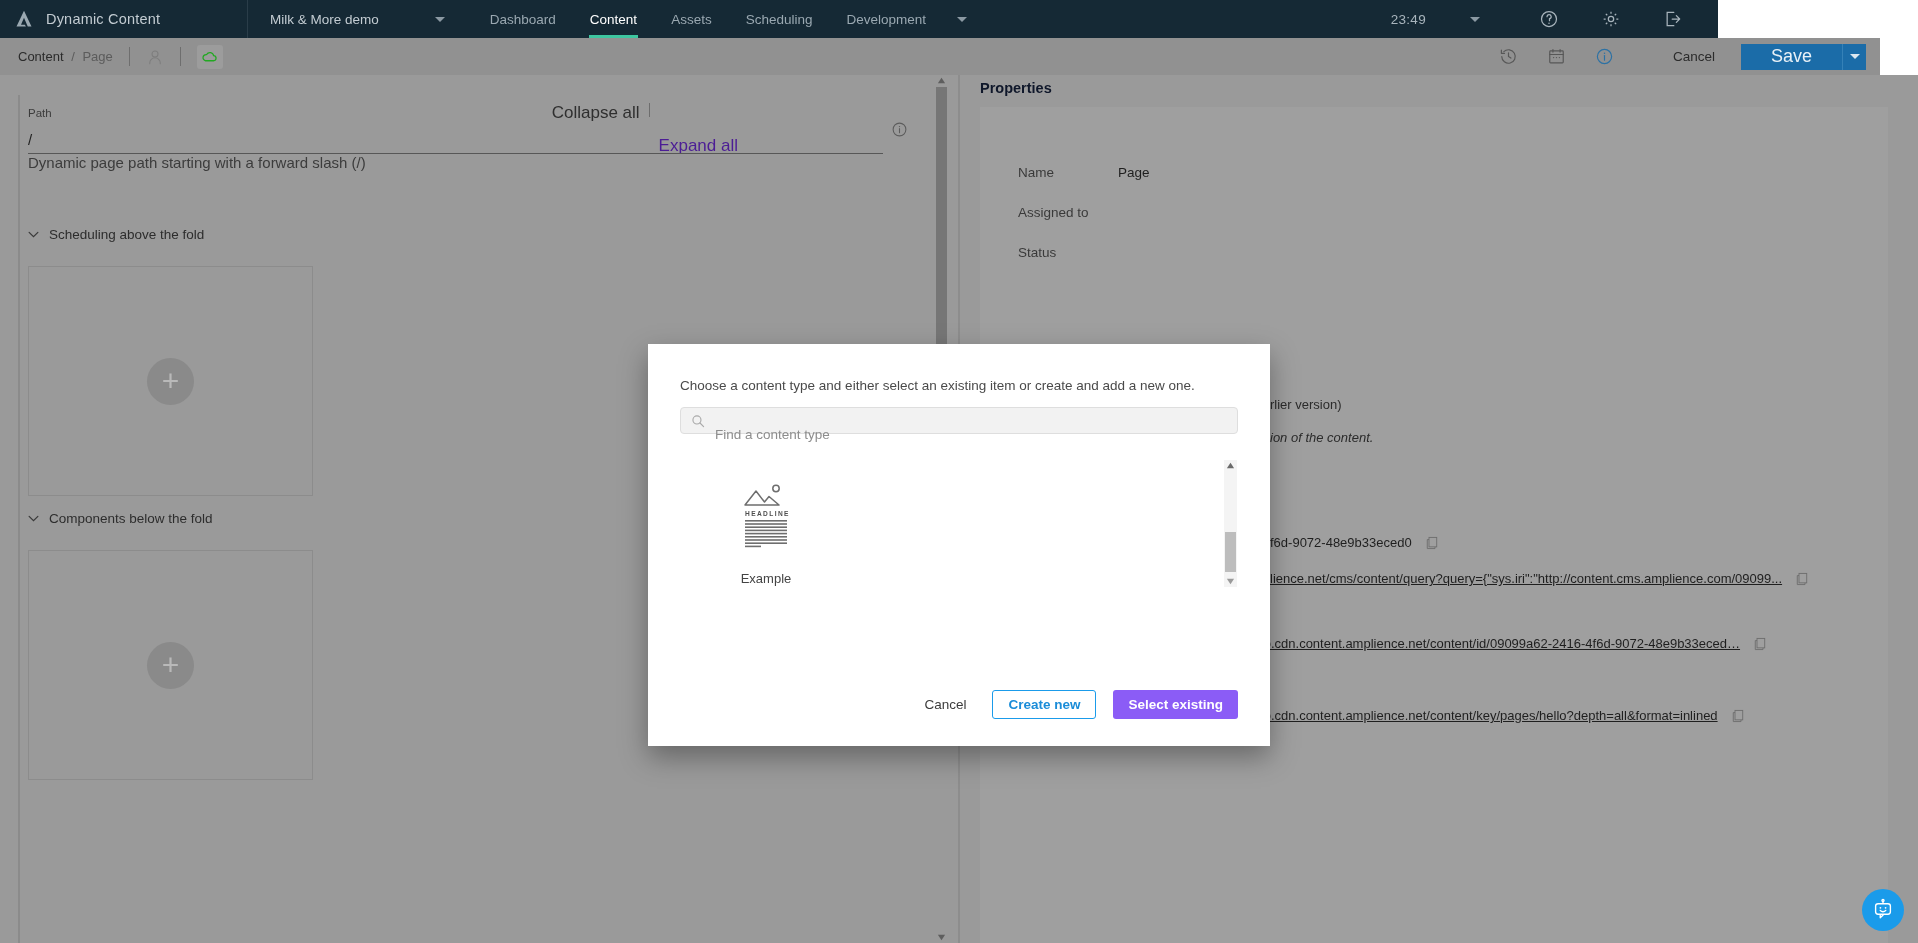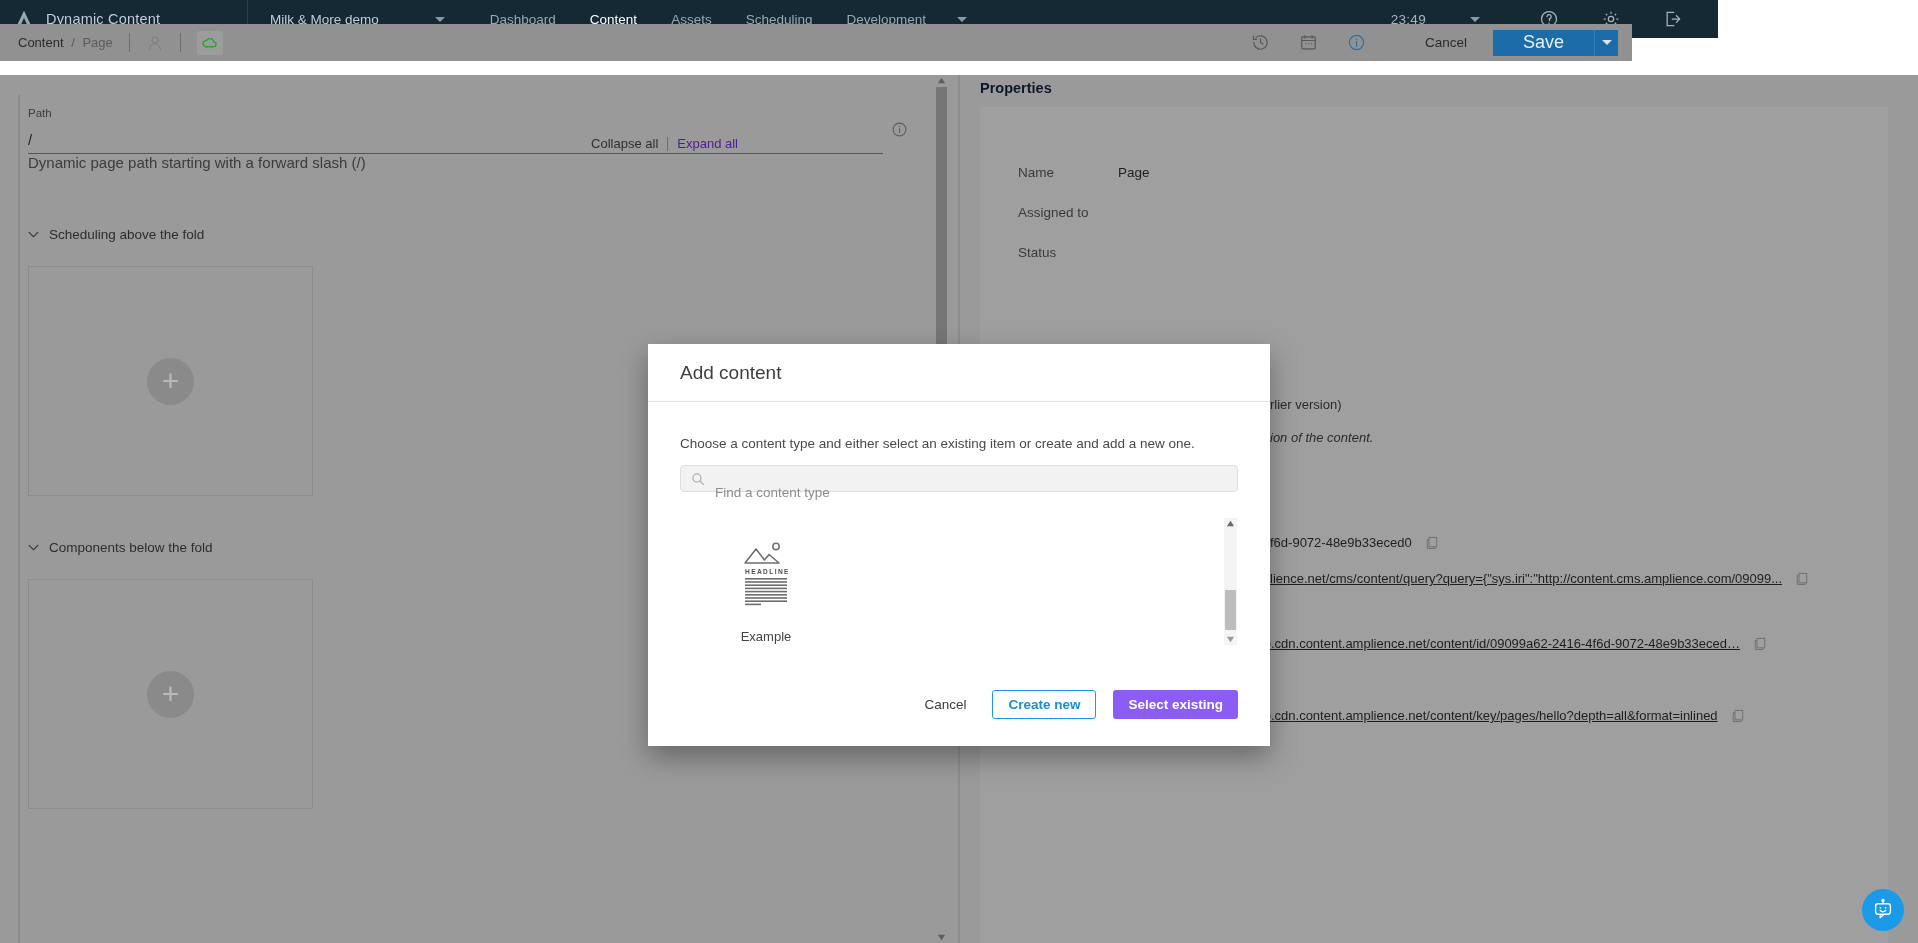--- a/index.html
+++ b/index.html
@@ -50,21 +50,21 @@
   }
   .clock { color: #a8b4bc; font-size: 13.5px; margin-right: 44px; letter-spacing: .3px; }
   .clock-caret { margin-right: 38px; cursor: pointer; }
   .tn-icon {
     width: 22px; height: 22px; margin: 0 20px; cursor: pointer;
     display: flex; align-items: center; justify-content: center;
   }
 
   
   .subbar {
-    position: absolute; top: 24px; left: 0; width: 1632px; height: 37px;
+    position: absolute; top: 38px; left: 0; width: 1880px; height: 37px;
     background: #919191; display: flex; align-items: center; padding-left: 18px;
   }
   .crumb { font-size: 13px; color: #2b2b2b; }
   .crumb .sep { color: #5c5c5c; margin: 0 4px; }
   .crumb .muted { color: #5c5c5c; }
   .vdiv { width: 1px; height: 19px; background: #6e6e6e; margin: 0 16px; }
   .avatar-ic { width: 18px; height: 20px; opacity: .75; }
   .cloud-chip {
     width: 26px; height: 24px; background: #9c9c9c; border-radius: 3px;
     display: flex; align-items: center; justify-content: center;
@@ -84,22 +84,22 @@
     display: flex; align-items: center; justify-content: center;
     border-left: 1px solid #3581b7; cursor: pointer;
   }
 
   
   .workspace { position: absolute; top: 75px; left: 0; width: 1918px; height: 868px; background: #9a9a9a; }
 
   
   .leftpane { position: absolute; top: 0; left: 0; width: 960px; height: 868px; }
   .collapse-row {
-    position: absolute; top: 28px; right: 222px; font-size: 13px; color: #2f2f2f;
-    display: flex; align-items: flex-end; gap: 9px;
+    position: absolute; top: 28px; right: 222px; font-size: 17px; color: #2f2f2f;
+    display: flex; align-items: flex-start; gap: 9px;
   }
   .collapse-row .divider-s { width: 1px; height: 14px; background: #6d6d6d; }
   .collapse-row .disabled { color: #4c1d95; margin-top: 33px; }
 
   .rail { position: absolute; left: 18px; top: 20px; bottom: 0; width: 2px; background: #8b8b8b; }
 
   .field-path { position: absolute; top: 32px; left: 28px; width: 880px; }
   .field-label { font-size: 11.5px; color: #3c3c3c; margin-bottom: 12px; }
   .field-underline {
     display: flex; align-items: flex-end; border-bottom: 1px solid #575757;
@@ -352,21 +352,21 @@
           </svg>
           <span>Scheduling above the fold</span>
         </div>
         <div class="dropzone">
           <div class="plus-circle">
             <span class="plus-glyph">+</span>
           </div>
         </div>
       </div>
 
-      <div class="section" style="top:465px">
+      <div class="section" style="top:436px">
         <div class="section-head">
           <svg class="chev" viewBox="0 0 12 8">
             <path d="M1 1.5L6 6.5L11 1.5" fill="none" stroke="#3a3a3a" stroke-width="1.4" stroke-linecap="round"></path>
           </svg>
           <span>Components below the fold</span>
         </div>
         <div class="dropzone">
           <div class="plus-circle">
             <span class="plus-glyph">+</span>
           </div>
@@ -464,23 +464,20 @@
           <path d="M10 18.2v3.2l3.4-3.2" stroke-linejoin="round"></path>
           <circle cx="10.2" cy="10.6" r=".95" fill="#ffffff" stroke="none"></circle>
           <circle cx="15.8" cy="10.6" r=".95" fill="#ffffff" stroke="none"></circle>
           <path d="M10 13.4a3.8 3.8 0 0 0 6 0" stroke-linecap="round"></path>
         </svg>
       </div>
     </div>
 
     <div class="scrim"></div>
     <div class="modal">
-      <div class="modal-head">
-        <h2>Add content</h2>
-      </div>
       <div class="modal-body">
         <div class="modal-desc">Choose a content type and either select an existing item or create and add a new one.</div>
         <div class="search-wrap">
           <svg class="search-ic" viewBox="0 0 16 16">
             <circle cx="6.8" cy="6.8" r="4.6" fill="none" stroke="#6f6f6f" stroke-width="1.3"></circle>
             <path d="M10.3 10.3L14.4 14.4" stroke="#6f6f6f" stroke-width="1.3" stroke-linecap="round"></path>
           </svg>
           <span class="search-ph">Find a content type</span>
         </div>
 

